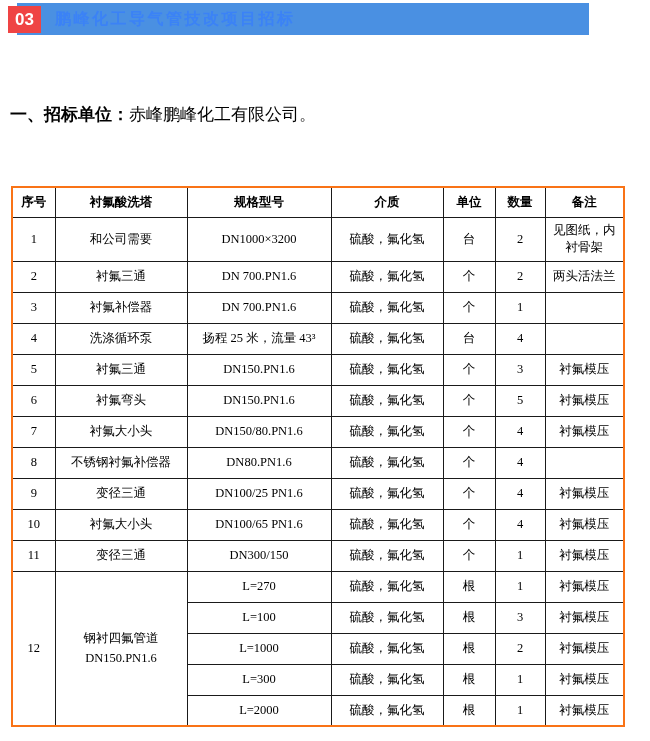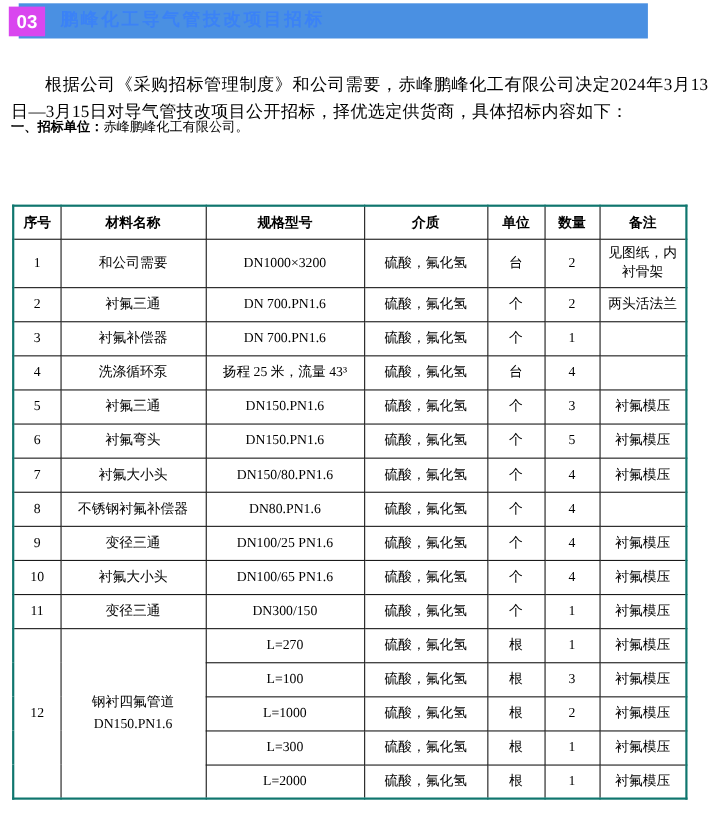--- a/index.html
+++ b/index.html
@@ -54,33 +54,34 @@
     text-align: justify;
     letter-spacing: 0.3px;
   }
   
   .sections {
     position: absolute;
     left: 10px; top: 102px;
     width: 634px;
   }
   .section-line {
-    font-size: 12px;
+    font-size: 17px;
     line-height: 27.5px;
     white-space: nowrap;
+    font-family: Liberation Mono, monospace;
   }
   .section-label { font-weight: bold; }
   
   .materials-table {
     position: absolute;
     left: 11px; top: 186px;
     width: 612px;
     border-collapse: collapse;
     table-layout: fixed;
-    border: 2px solid #0f766e;
+    border: 2px solid #f97316;
     font-size: 12.5px;
   }
   .materials-table th, .materials-table td {
     border: 1px solid #1a1a1a;
     text-align: center;
     vertical-align: middle;
     padding: 1px 3px;
     overflow: hidden;
     line-height: 1.35;
   }
@@ -89,45 +90,44 @@
   .materials-table tbody tr { height: 31px; }
   .materials-table tbody tr.tall-row { height: 44px; }
   .mat-line { display: block; line-height: 1.6; }
 </style>
 </head>
 <body>
 
 <div class="page">
 
   <div class="header-bar" style="background: rgb(74, 144, 226);"></div>
-  <div class="badge" style="background: #d946ef;">03</div>
+  <div class="badge" style="background: #ef4444;">03</div>
   <div class="header-title">鹏峰化工导气管技改项目招标</div>
 
-  <p class="intro">根据公司《采购招标管理制度》和公司需要，赤峰鹏峰化工有限公司决定2024年3月13日—3月15日对导气管技改项目公开招标，择优选定供货商，具体招标内容如下：</p>
 
   <div class="sections">
     <div class="section-line">
       <span class="section-label">一、招标单位：</span><span>赤峰鹏峰化工有限公司。</span>
     </div>
   </div>
 
   <table class="materials-table">
     <colgroup>
       <col style="width:43px">
         <col style="width:132px">
         <col style="width:144px">
         <col style="width:112px">
         <col style="width:52px">
         <col style="width:50px">
         <col style="width:79px">
     </colgroup>
     <thead>
       <tr>
         <th>序号</th>
-        <th>材料名称</th>
+        <th>衬氟酸洗塔</th>
         <th>规格型号</th>
         <th>介质</th>
         <th>单位</th>
         <th>数量</th>
         <th>备注</th>
       </tr>
     </thead>
     <tbody>
       <tr class="tall-row">
         <td>1</td>

